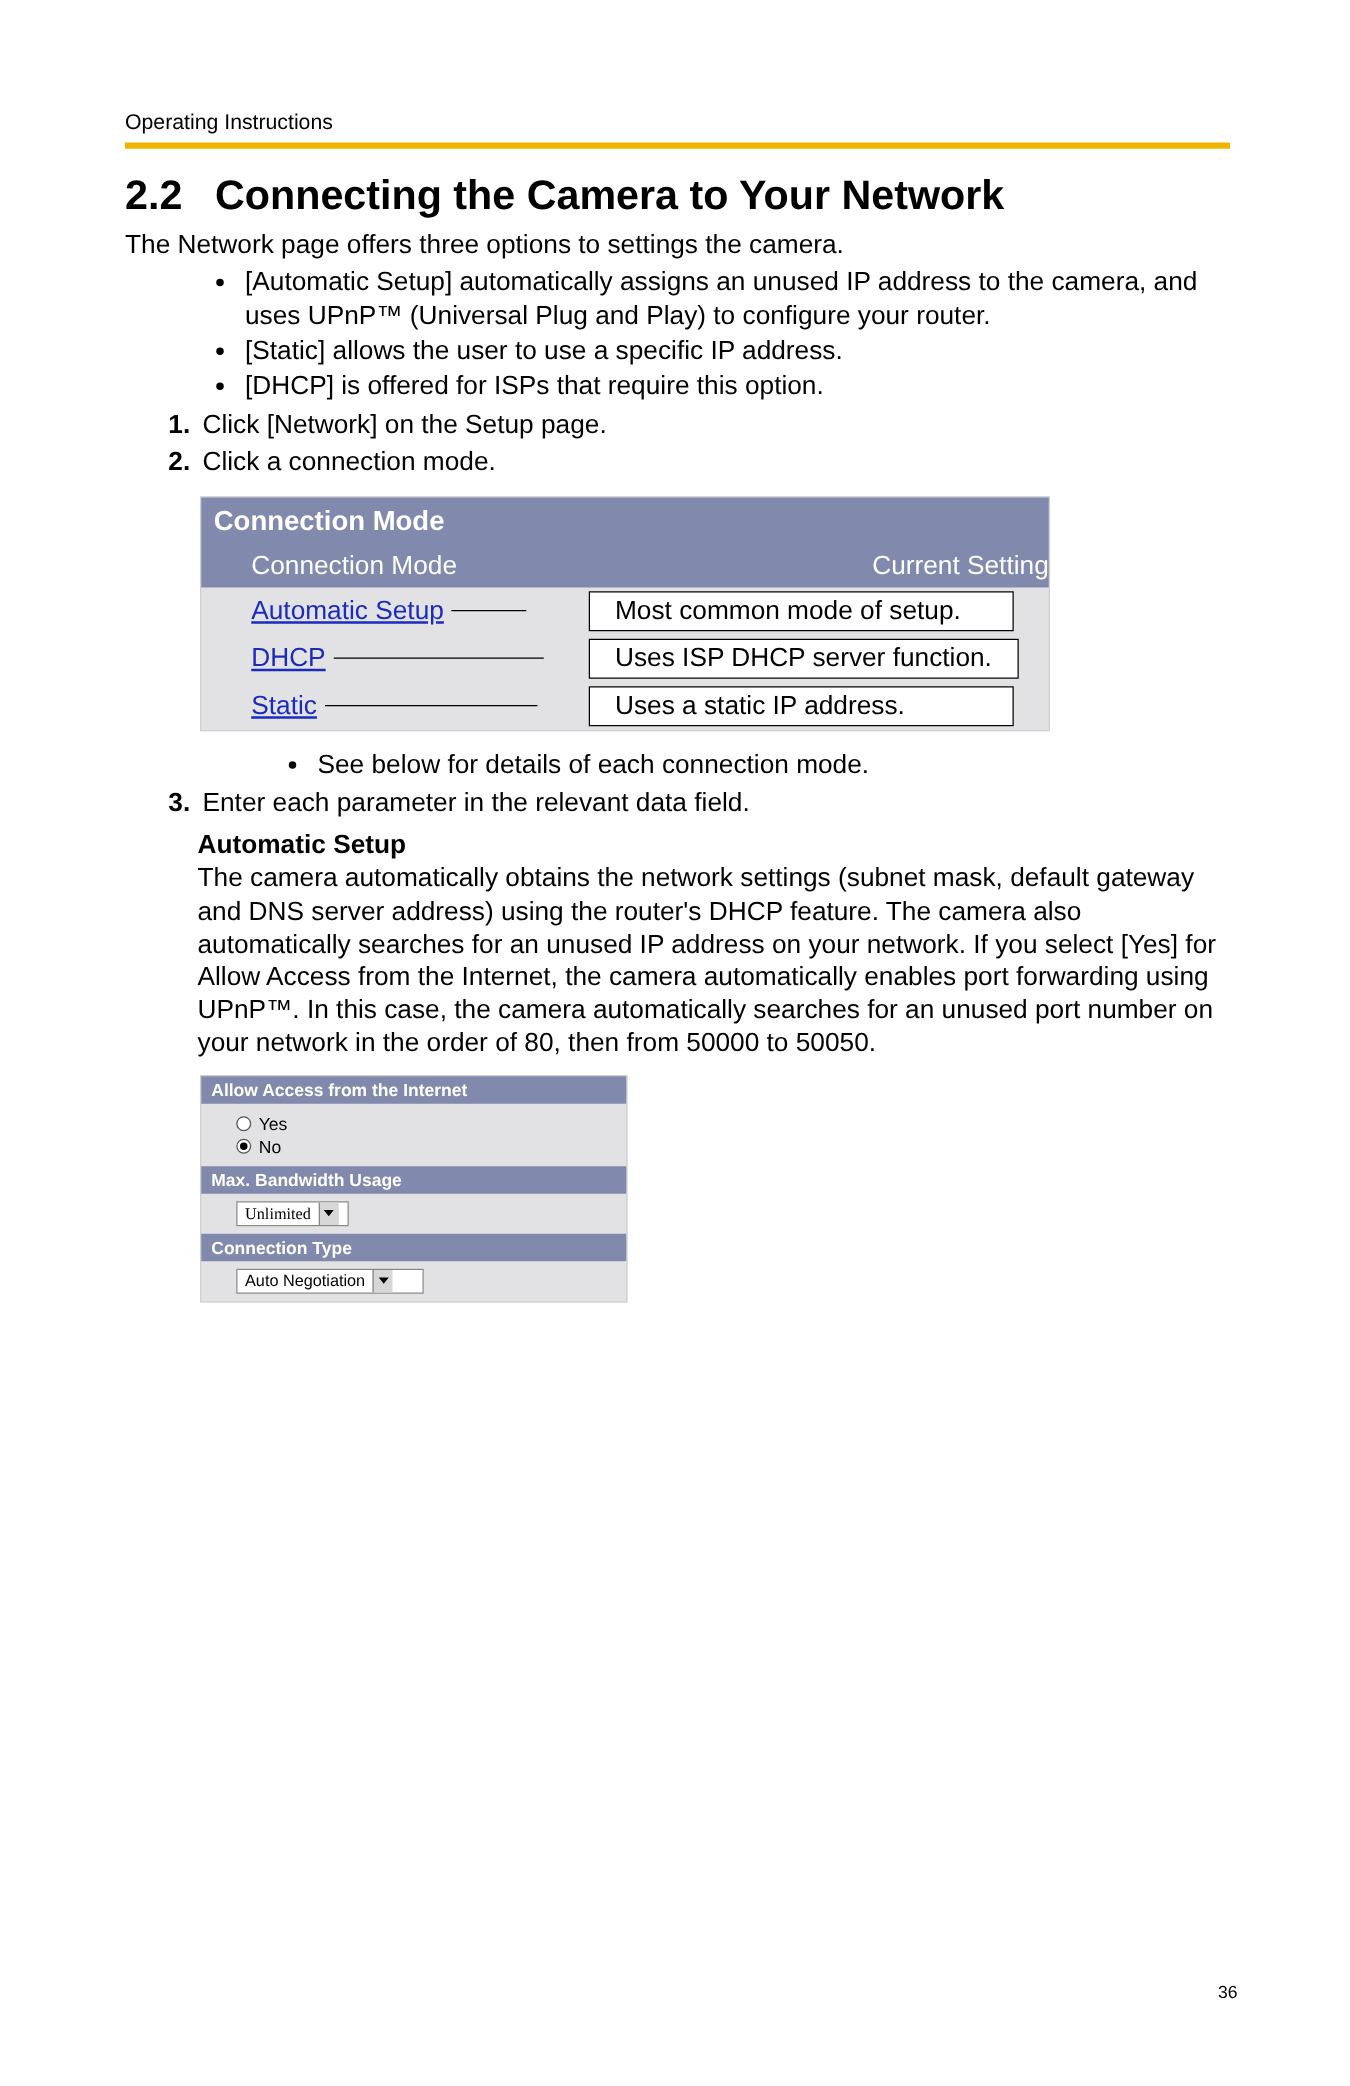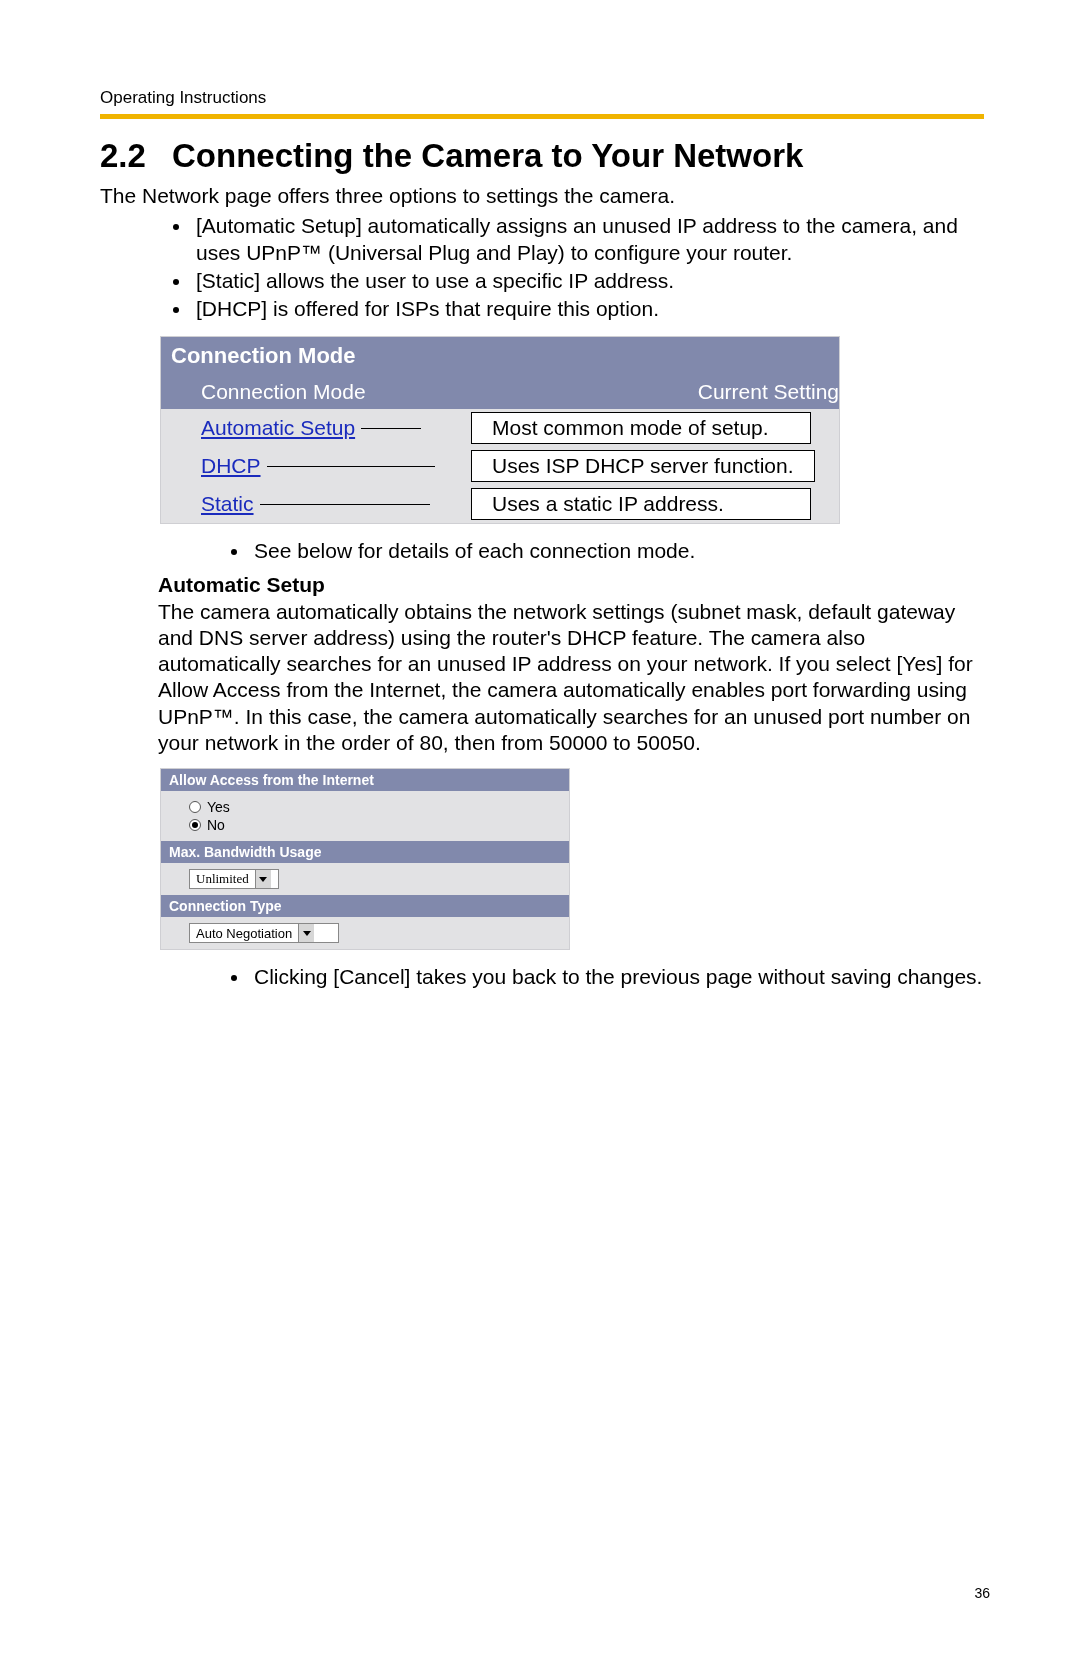--- a/index.html
+++ b/index.html
@@ -115,21 +115,21 @@
     padding: 2px 20px;
     min-width: 340px;
     height: 32px;
     line-height: 26px;
   }
   .conn-row .linkcell { display:flex; align-items:center; width: 270px; }
 
   
   .auto-wrap {
     margin: 12px 0 14px 60px;
-    width: 410px;
+    width: 342px;
     background: #e2e2e4;
     border: 1px solid #cfcfd3;
     font-size: 14px;
   }
   .auto-head {
     background: #8189ac;
     color: #fff;
     font-weight: bold;
     padding: 3px 8px;
     font-size: 14px;
@@ -188,20 +188,24 @@
   </h1>
 
   <p class="body-text">The Network page offers three options to settings the camera.</p>
 
   <ul class="bullets">
     <li>[Automatic Setup] automatically assigns an unused IP address to the camera, and uses UPnP™ (Universal Plug and Play) to configure your router.</li>
     <li>[Static] allows the user to use a specific IP address.</li>
     <li>[DHCP] is offered for ISPs that require this option.</li>
   </ul>
 
+  <ol class="steps">
+    <li><span>Click [Network] on the Setup page.</span></li>
+    <li><span>Click a connection mode.</span></li>
+  </ol>
 
   <div class="conn-wrap indent">
     <div class="conn-title">Connection Mode</div>
     <div class="conn-head-row">
       <div class="c1">Connection Mode</div>
       <div class="c2">Current Setting</div>
     </div>
 
     <div class="conn-row">
       <div class="linkcell">
@@ -223,20 +227,23 @@
         <span class="conn-line" style="width:170px;"></span>
       </div>
       <div class="conn-desc">Uses a static IP address.</div>
     </div>
   </div>
 
   <ul class="bullets" style="margin-left:58px;">
     <li>See below for details of each connection mode.</li>
   </ul>
 
+  <ol class="steps" start="3">
+    <li><span>Enter each parameter in the relevant data field.</span></li>
+  </ol>
 
   <div class="indent">
     <div class="subhead">Automatic Setup</div>
     <p class="body-text">The camera automatically obtains the network settings (subnet mask, default gateway and DNS server address) using the router's DHCP feature. The camera also automatically searches for an unused IP address on your network. If you select [Yes] for Allow Access from the Internet, the camera automatically enables port forwarding using UPnP™. In this case, the camera automatically searches for an unused port number on your network in the order of 80, then from 50000 to 50050.</p>
   </div>
 
   <div class="auto-wrap indent">
     <div class="auto-head">Allow Access from the Internet</div>
     <div class="auto-body">
       <div class="radio-row">
@@ -261,18 +268,15 @@
     <div class="auto-body">
       <div class="select" style="width:150px;">
         <span>Auto Negotiation</span>
         <span class="sel-btn">
             <span class="tri-down"></span>
           </span>
       </div>
     </div>
   </div>
 
-  <ul class="bullets" style="margin-left:58px;">
-    <li>Clicking [Cancel] takes you back to the previous page without saving changes.</li>
-  </ul>
 </div>
 
 <div class="page-num">36</div>
 
 </body></html>

